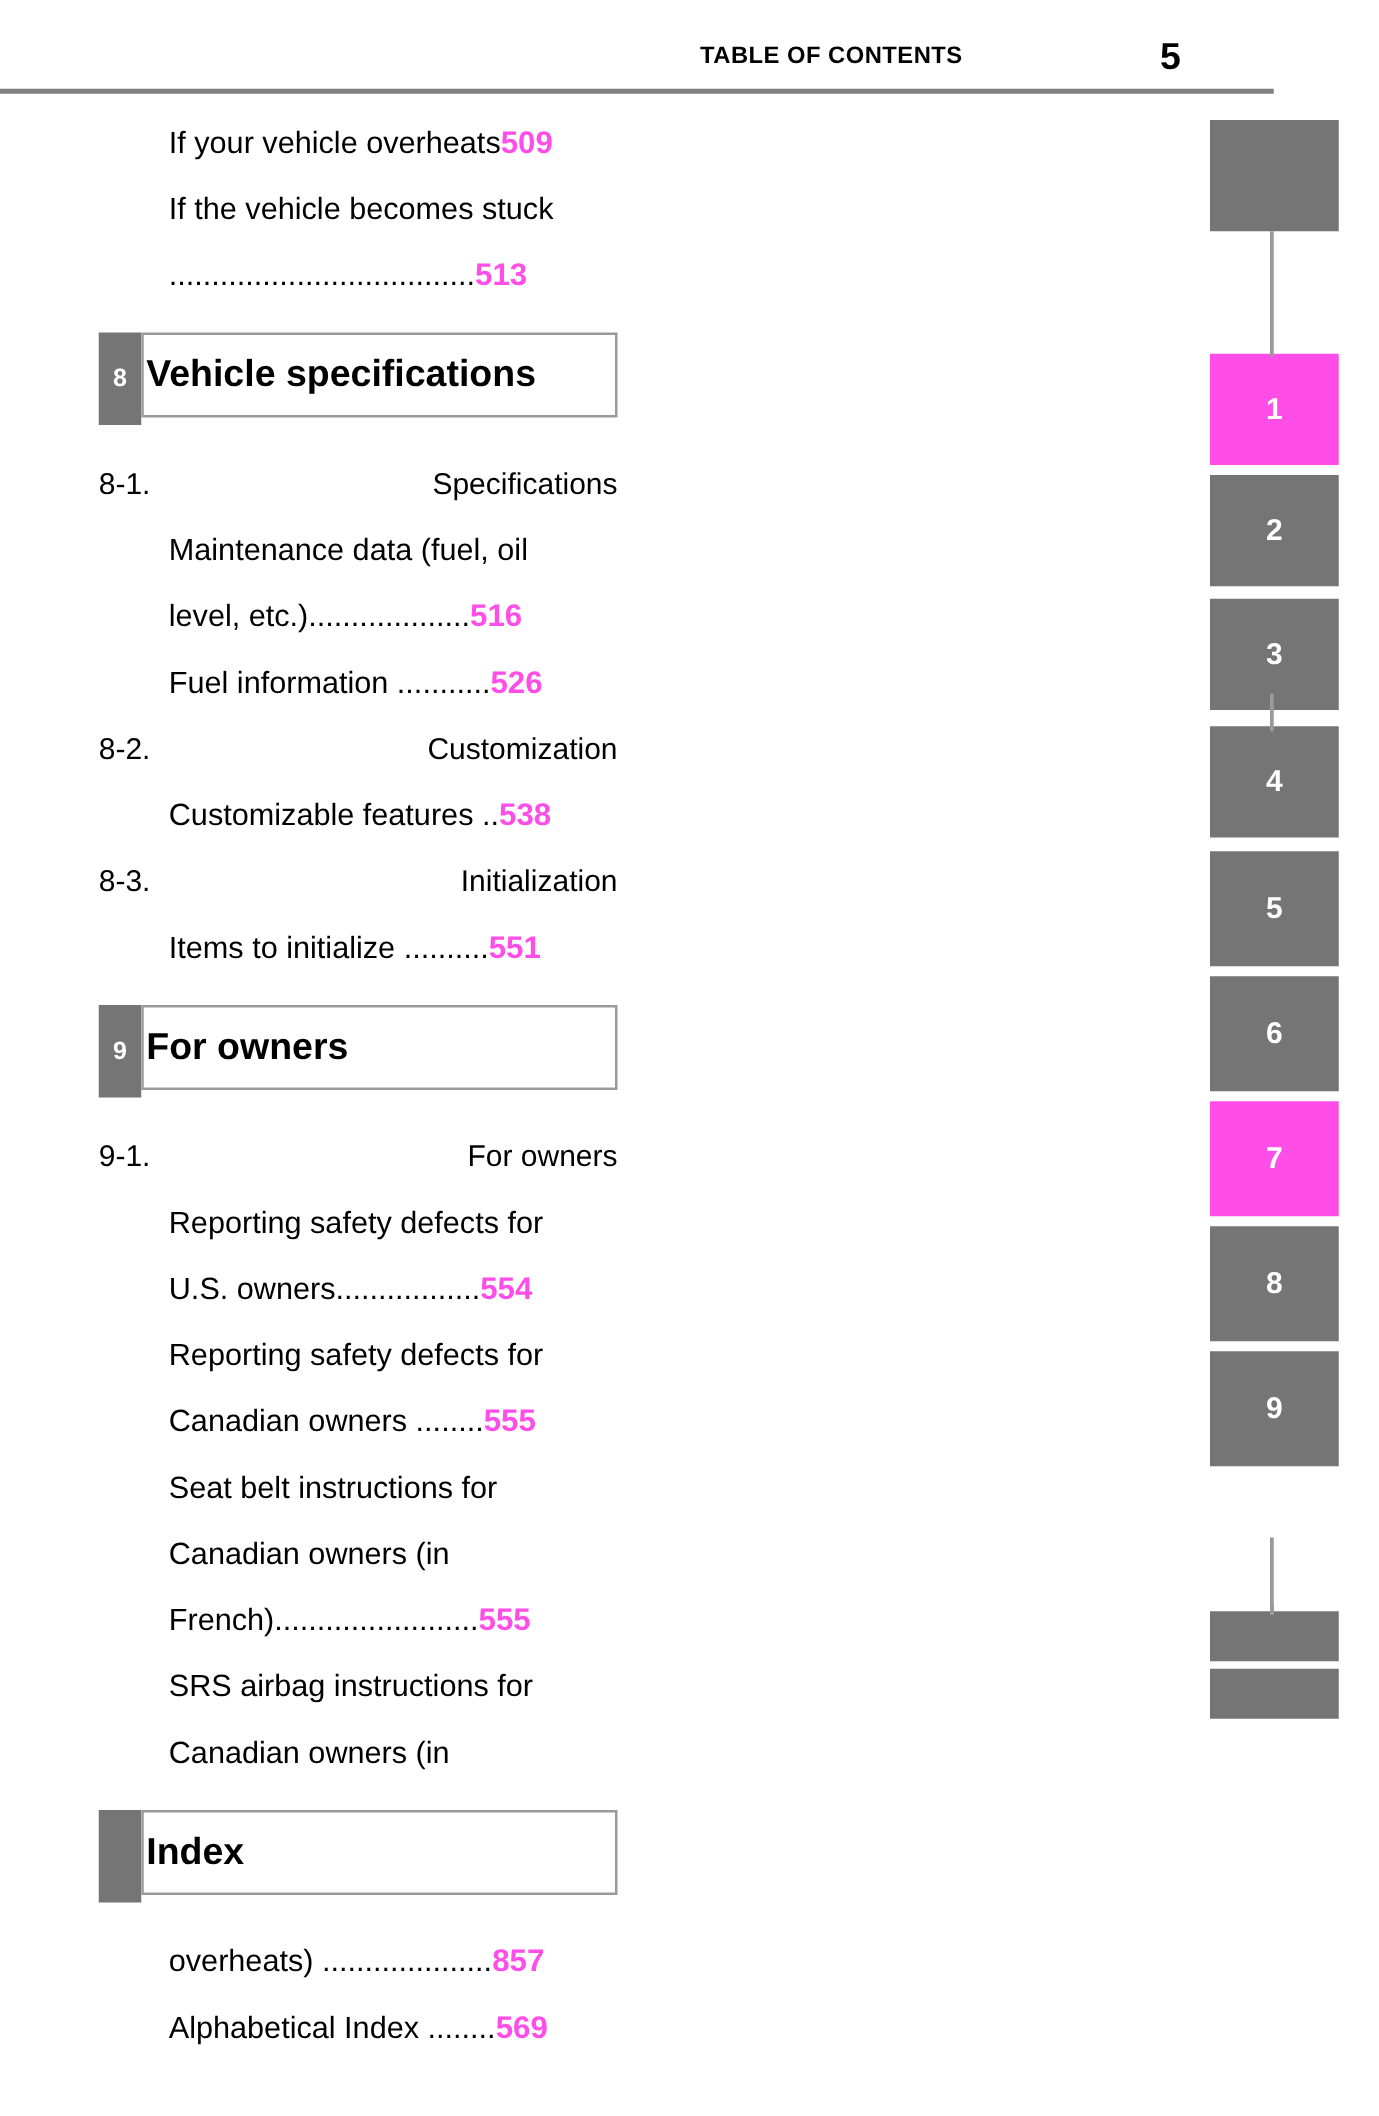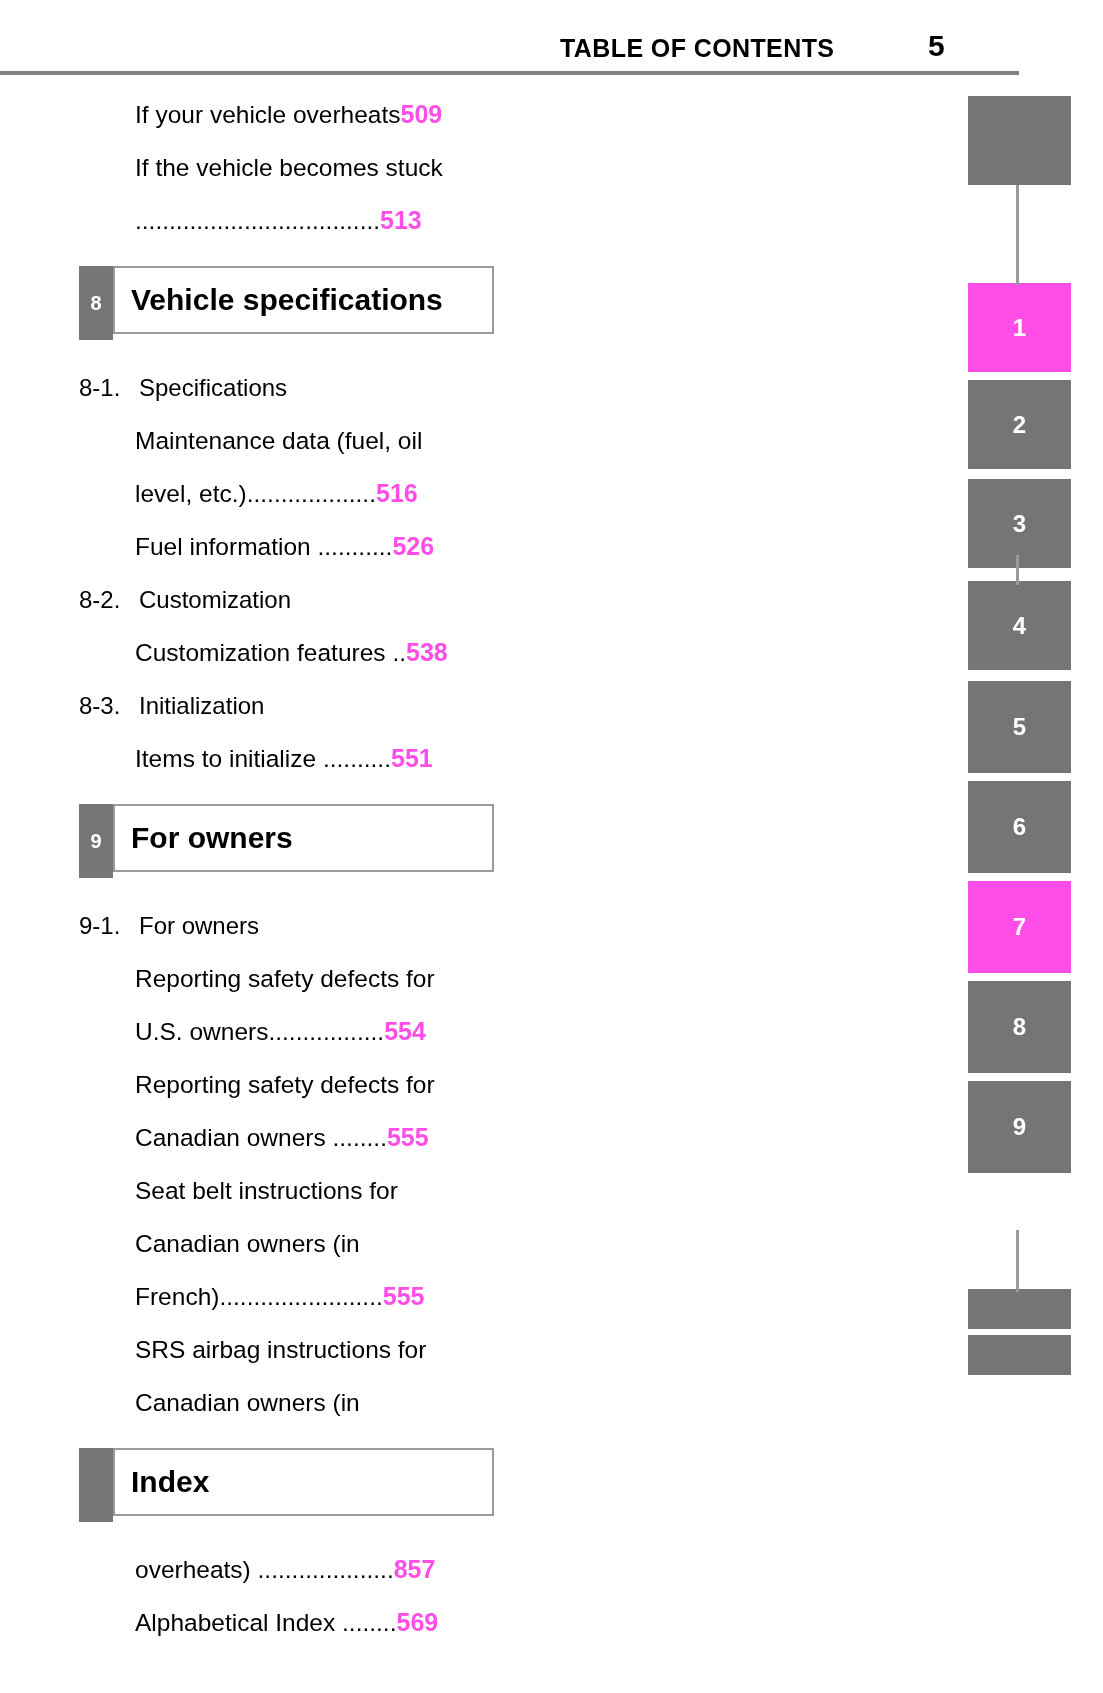--- a/index.html
+++ b/index.html
@@ -25,21 +25,21 @@
     position: absolute;
     left: 0;
     top: 0;
     width: 1103px;
     height: 72px;
   }
   .header-title {
     position: absolute;
     left: 560px;
     top: 34px;
-    font-size: 25px;
+    font-size: 19px;
     font-weight: bold;
     letter-spacing: 0.4px;
     white-space: nowrap;
   }
   .header-pageno {
     position: absolute;
     left: 928px;
     top: 29px;
     font-size: 30px;
     font-weight: bold;
@@ -89,21 +89,21 @@
     display: flex;
     font-size: 24px;
     font-weight: normal;
     line-height: 41px;
     margin-top: 2px;
   }
   .subsection .num {
     width: 60px;
     flex: 0 0 60px;
   }
-  .subsection .label { flex: 1 1 auto; }
+  .subsection .label { flex: 1 1 auto; text-align: right; }
 
   
   .chapter-box {
     position: relative;
     width: 415px;
     height: 74px;
     margin: 25px 0 27px 0;
   }
   .chapter-box .num-tab {
     position: absolute;
@@ -126,21 +126,21 @@
     width: 381px;
     height: 68px;
     border: 2px solid #9a9a9a;
     background: #ffffff;
     display: flex;
     align-items: center;
   }
   .chapter-box .banner .chapter-title {
     font-size: 30px;
     font-weight: bold;
-    padding-left: 16px;
+    padding-left: 2px;
   }
 
   .chapter-box.index-box .num-tab { color: transparent; }
 
   
   .side-tabs {
     position: absolute;
     left: 968px;
     top: 0;
     width: 135px;
@@ -206,21 +206,21 @@
         <span class="entry-inner"><span class="title">level, etc.)</span><span class="leader">...................</span><span class="pageno">516</span></span>
       </div>
       <div class="entry">
         <span class="entry-inner"><span class="title">Fuel information </span><span class="leader">...........</span><span class="pageno">526</span></span>
       </div>
       <div class="subsection">
         <span class="num">8-2.</span>
         <span class="label">Customization</span>
       </div>
       <div class="entry">
-        <span class="entry-inner"><span class="title">Customization features </span><span class="leader">..</span><span class="pageno">538</span></span>
+        <span class="entry-inner"><span class="title">Customizable features </span><span class="leader">..</span><span class="pageno">538</span></span>
       </div>
       <div class="subsection">
         <span class="num">8-3.</span>
         <span class="label">Initialization</span>
       </div>
       <div class="entry">
         <span class="entry-inner"><span class="title">Items to initialize </span><span class="leader">..........</span><span class="pageno">551</span></span>
       </div>
       <div class="chapter-box">
         <div class="num-tab">9</div>

